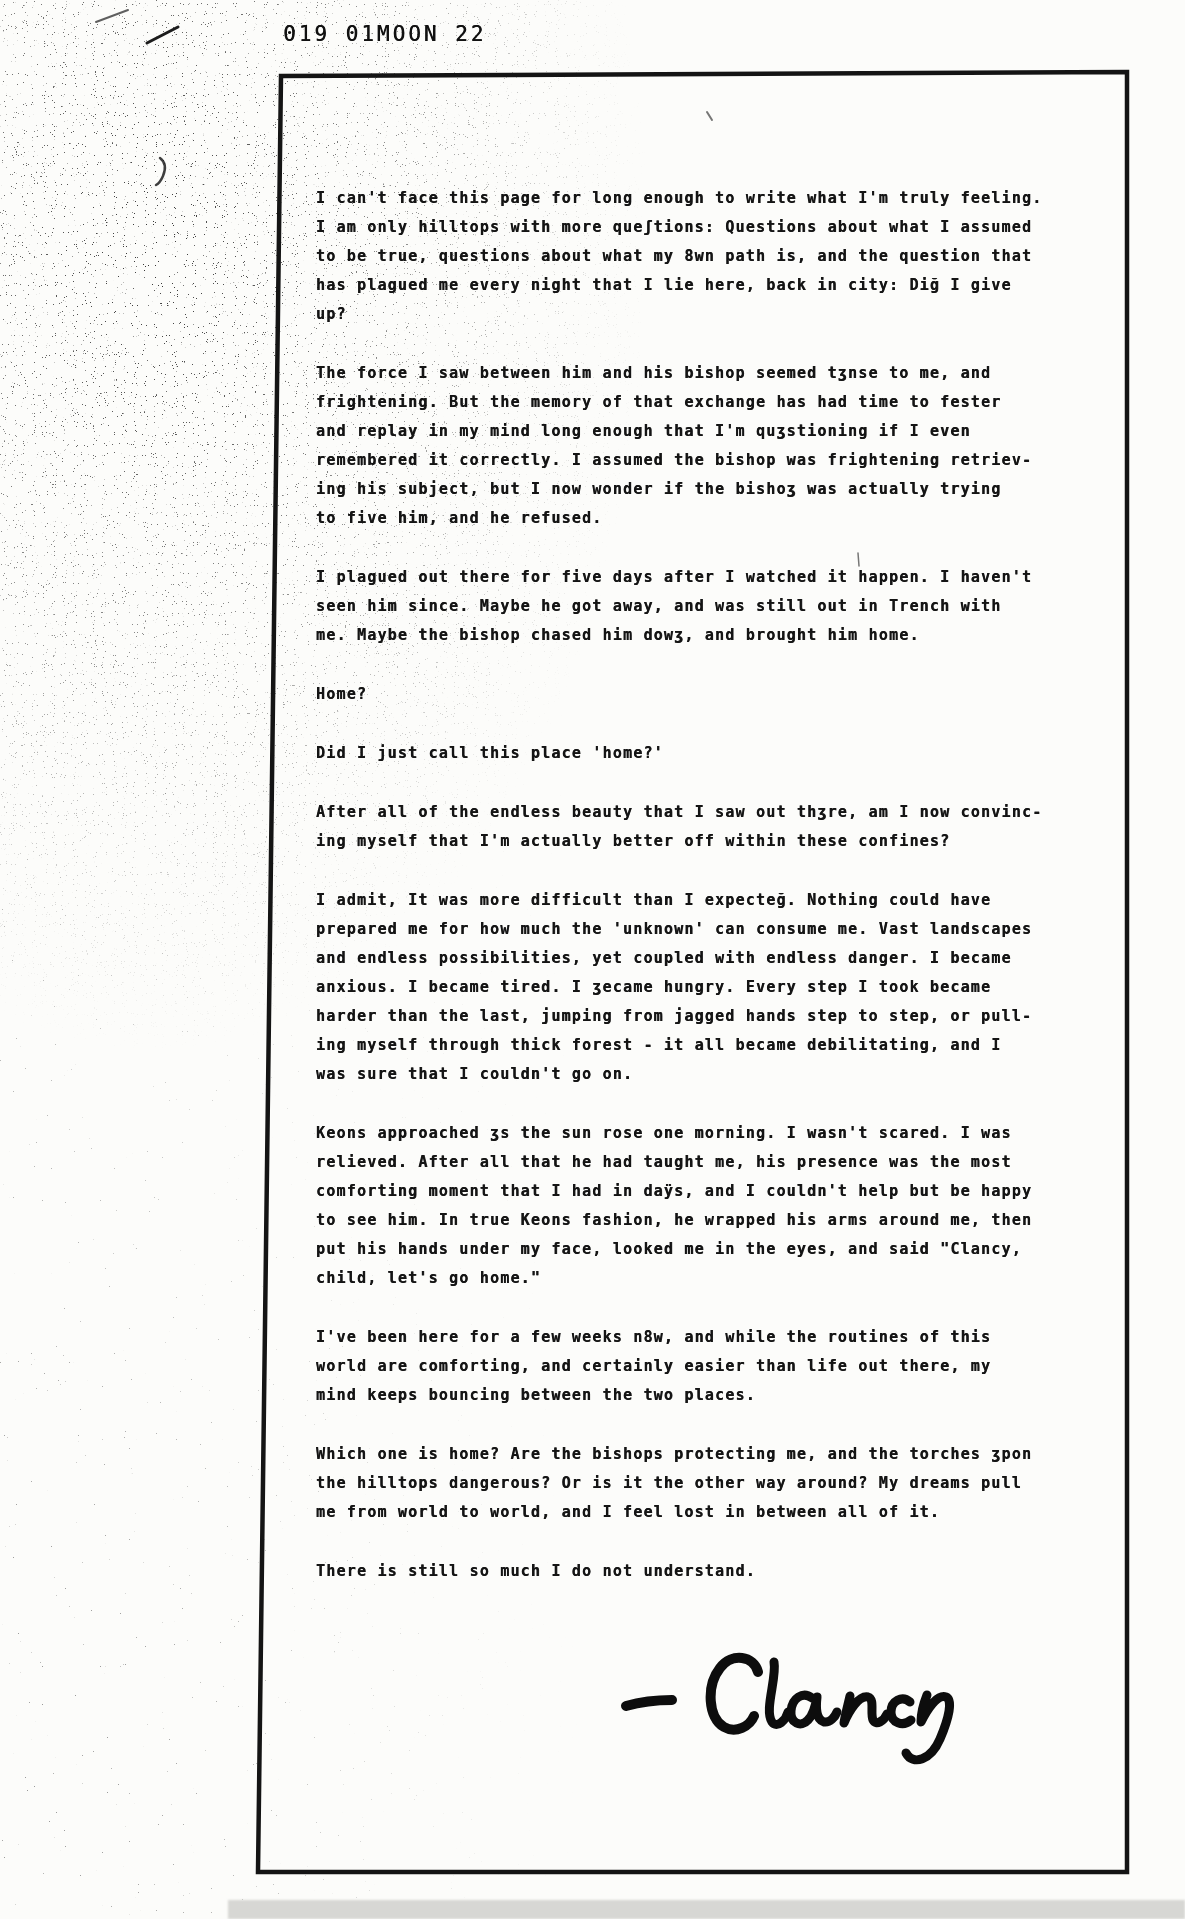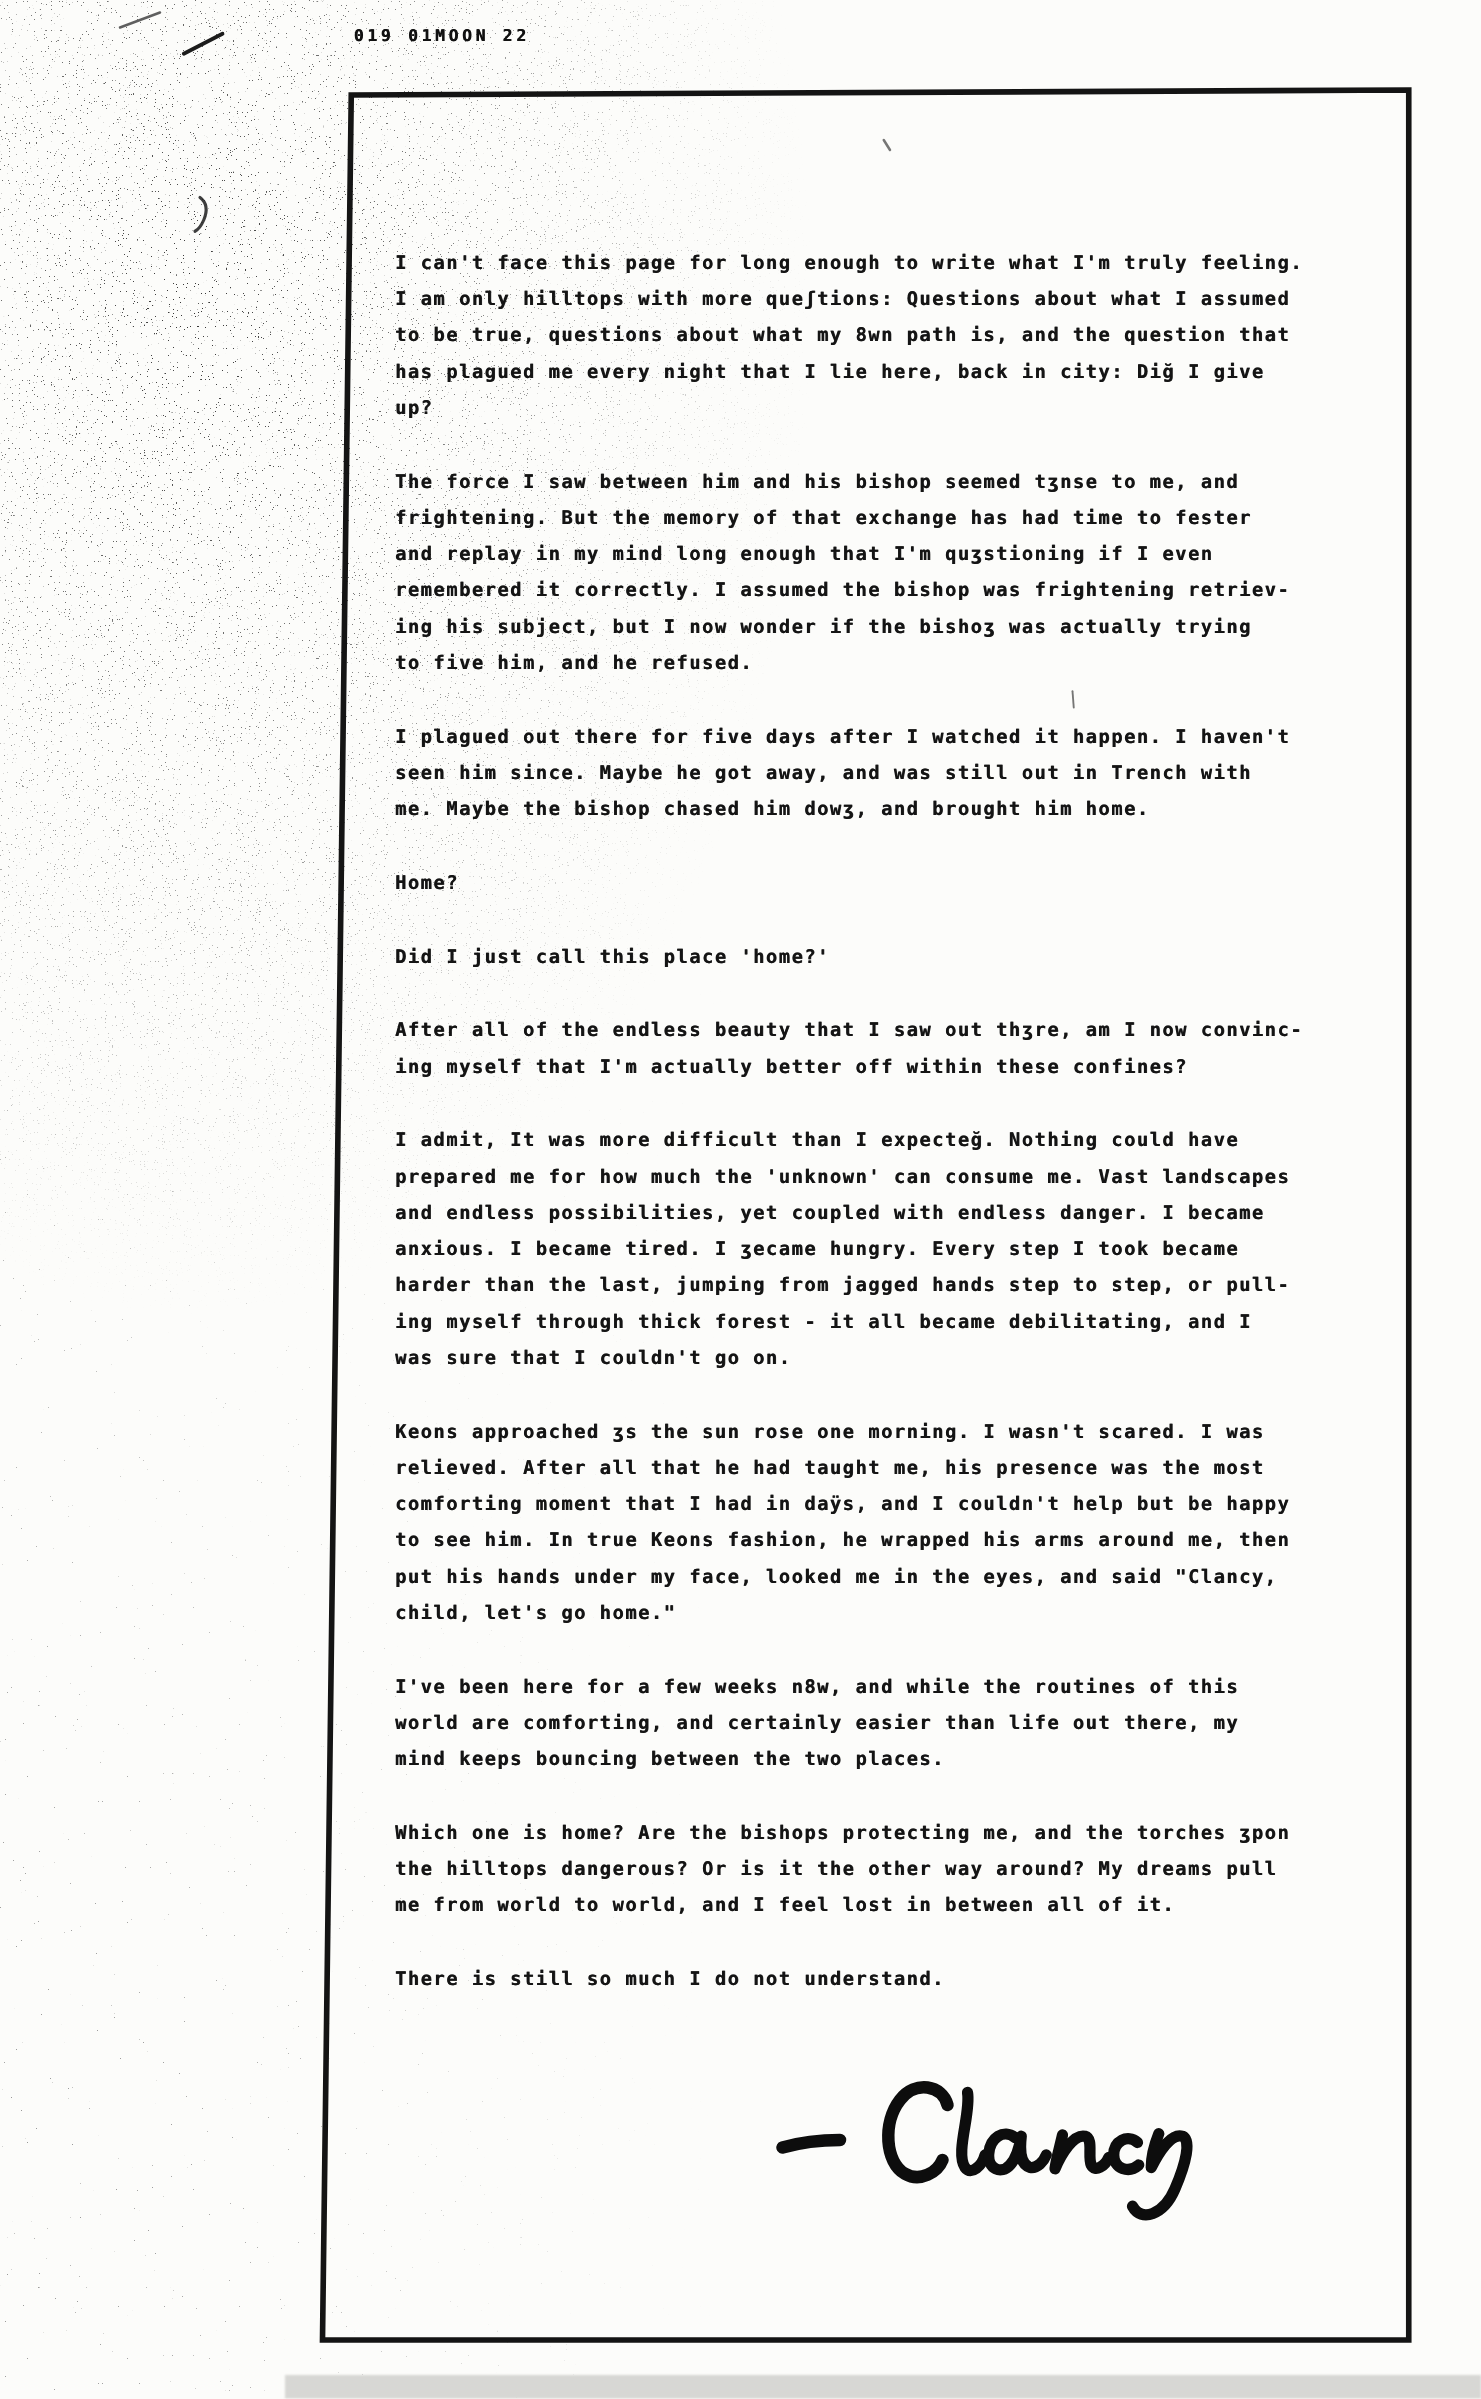--- a/index.html
+++ b/index.html
@@ -7,27 +7,27 @@
     width:1185px;height:1919px;
     background:#fcfcfa;
     position:relative;
     overflow:hidden;
     font-family:"DejaVu Sans Mono","Liberation Mono",monospace;
     color:#161616;
   }
   .scan-layer{position:absolute;left:0;top:0;width:1185px;height:1919px;pointer-events:none;}
   .doc-id{
     position:absolute;left:283px;top:22px;
-    font-size:13px;font-weight:bold;letter-spacing:3px;
+    font-size:21px;font-weight:normal;letter-spacing:3px;
     color:#111;
     text-shadow:0.4px 0 0 #111;
     white-space:pre;
   }
   .letter-content{
-    position:absolute;left:316px;top:196px;width:770px;
+    position:absolute;left:316px;top:184px;width:770px;
   }
   .para{margin:0 0 30px 0;}
   .para .line{
     height:29px;line-height:29px;
     font-size:15px;font-weight:bold;letter-spacing:1.2px;
     white-space:pre;
     color:#141414;
     text-shadow:0.35px 0 0 rgba(10,10,10,.85);
   }
   .signature-row{

